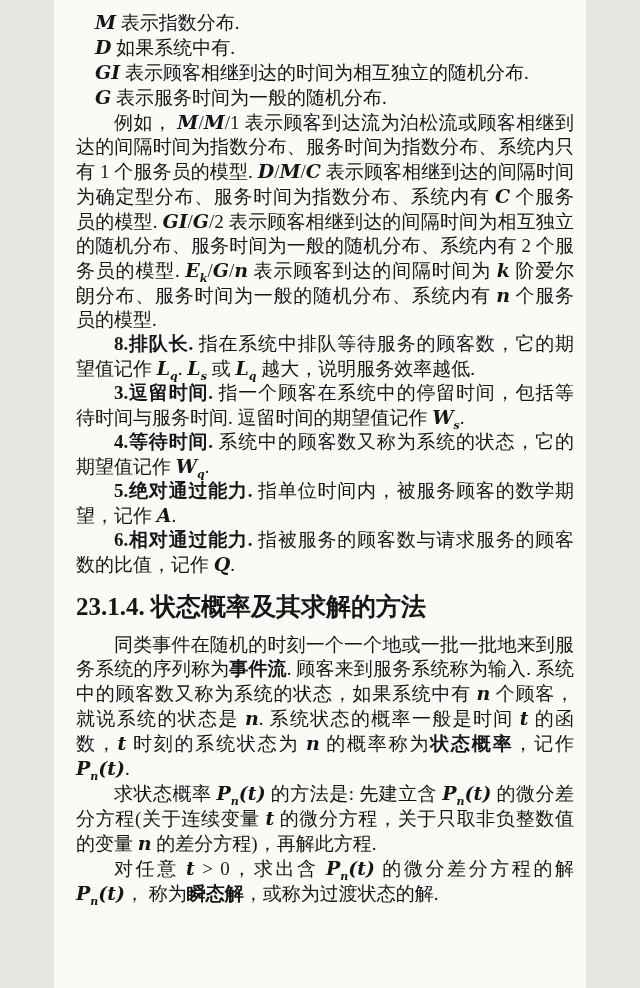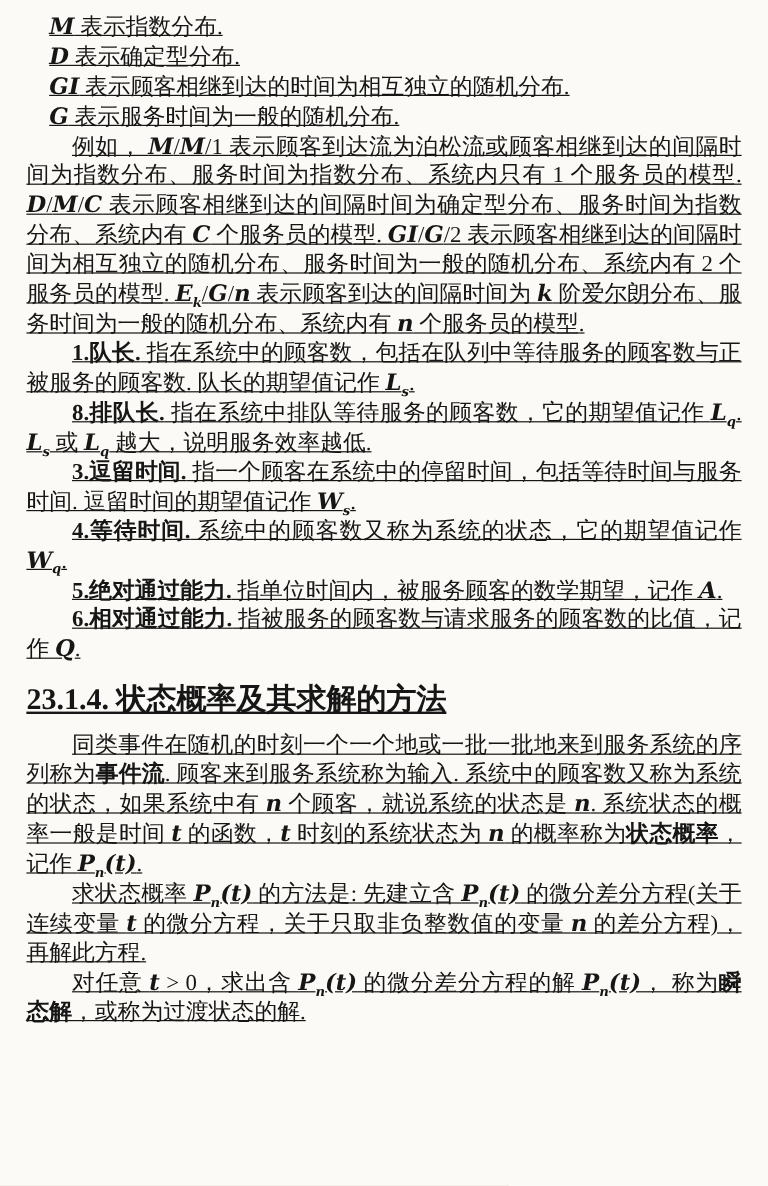--- a/index.html
+++ b/index.html
@@ -1,29 +1,28 @@
 <!DOCTYPE html>
 <html><head>
 <meta charset="utf-8">
 <style>
   html,body{margin:0;padding:0;background:#e9e7e2;}
   .page{
     position:relative;
-    width:640px;height:988px;
+    width:532px;height:988px;
     margin:0 auto;
     background:#fbfaf6;
     color:#161616;
     box-sizing:border-box;
-    padding:10px 22px 0 22px;
+    padding:10px 12px 0 22px;
     overflow:hidden;
     font-family:"Liberation Serif","DejaVu Serif",serif;
     font-size:19px;
     line-height:24px;
     text-align:justify;
-    text-decoration:underline;
   }
   p{margin:0;}
   .def{text-indent:1em;}
   .ind{text-indent:2em;}
   .m{font-family:"DejaVu Serif",serif;font-style:italic;font-weight:bold;}
   sub.m{font-size:11px;font-family:"DejaVu Serif",serif;font-style:italic;font-weight:bold;line-height:0;}
   .bseg{font-weight:bold;}
   h2{
     font-family:"Liberation Serif","DejaVu Serif",serif;
     font-size:25px;font-weight:bold;
@@ -35,30 +34,29 @@
   .p4{line-height:26px;}
   .sec{margin:0;}
 </style>
 </head>
 <body>
 
 <div class="page">
 
   <section class="sec">
     <p class="def"><span class="m">M</span><span class=""> 表示指数分布.</span></p>
-    <p class="def"><span class="m">D</span><span class=""> 表示确定型分布.</span></p>
+    <p class="def"><span class="m">D</span><span class=""> 如果系统中有.</span></p>
     <p class="def"><span class="m">GI</span><span class=""> 表示顾客相继到达的时间为相互独立的随机分布.</span></p>
     <p class="def"><span class="m">G</span><span class=""> 表示服务时间为一般的随机分布.</span></p>
   </section>
 
   <p class="ind"><span class="">例如， </span><span class="m">M</span><span class="">/</span><span class="m">M</span><span class="">/1 表示顾客到达流为泊松流或顾客相继到达的间隔时间为指数分布、服务时间为指数分布、系统内只有 1 个服务员的模型. </span><span class="m">D</span><span class="">/</span><span class="m">M</span><span class="">/</span><span class="m">C</span><span class=""> 表示顾客相继到达的间隔时间为确定型分布、服务时间为指数分布、系统内有 </span><span class="m">C</span><span class=""> 个服务员的模型. </span><span class="m">GI</span><span class="">/</span><span class="m">G</span><span class="">/2 表示顾客相继到达的间隔时间为相互独立的随机分布、服务时间为一般的随机分布、系统内有 2 个服务员的模型. </span><span class="m">E</span><sub class="m">k</sub><span class="">/</span><span class="m">G</span><span class="">/</span><span class="m">n</span><span class=""> 表示顾客到达的间隔时间为 </span><span class="m">k</span><span class=""> 阶爱尔朗分布、服务时间为一般的随机分布、系统内有 </span><span class="m">n</span><span class=""> 个服务员的模型.</span></p>
 
 
   <section class="sec">
-    <p class="ind"><span class="bseg">1.队长.</span><span class=""> 指在系统中的顾客数，包括在队列中等待服务的顾客数与正被服务的顾客数. 队长的期望值记作 </span><span class="m">L</span><sub class="m">s</sub><span class="">.</span></p>
     <p class="ind"><span class="bseg">8.排队长.</span><span class=""> 指在系统中排队等待服务的顾客数，它的期望值记作 </span><span class="m">L</span><sub class="m">q</sub><span class="">. </span><span class="m">L</span><sub class="m">s</sub><span class=""> 或 </span><span class="m">L</span><sub class="m">q</sub><span class=""> 越大，说明服务效率越低.</span></p>
     <p class="ind"><span class="bseg">3.逗留时间.</span><span class=""> 指一个顾客在系统中的停留时间，包括等待时间与服务时间. 逗留时间的期望值记作 </span><span class="m">W</span><sub class="m">s</sub><span class="">.</span></p>
     <p class="ind"><span class="bseg">4.等待时间.</span><span class=""> 系统中的顾客数又称为系统的状态，它的期望值记作 </span><span class="m">W</span><sub class="m">q</sub><span class="">.</span></p>
     <p class="ind"><span class="bseg">5.绝对通过能力.</span><span class=""> 指单位时间内，被服务顾客的数学期望，记作 </span><span class="m">A</span><span class="">.</span></p>
     <p class="ind"><span class="bseg">6.相对通过能力.</span><span class=""> 指被服务的顾客数与请求服务的顾客数的比值，记作 </span><span class="m">Q</span><span class="">.</span></p>
   </section>
 
   <h2>23.1.4. 状态概率及其求解的方法</h2>
 
   <section class="sec">

